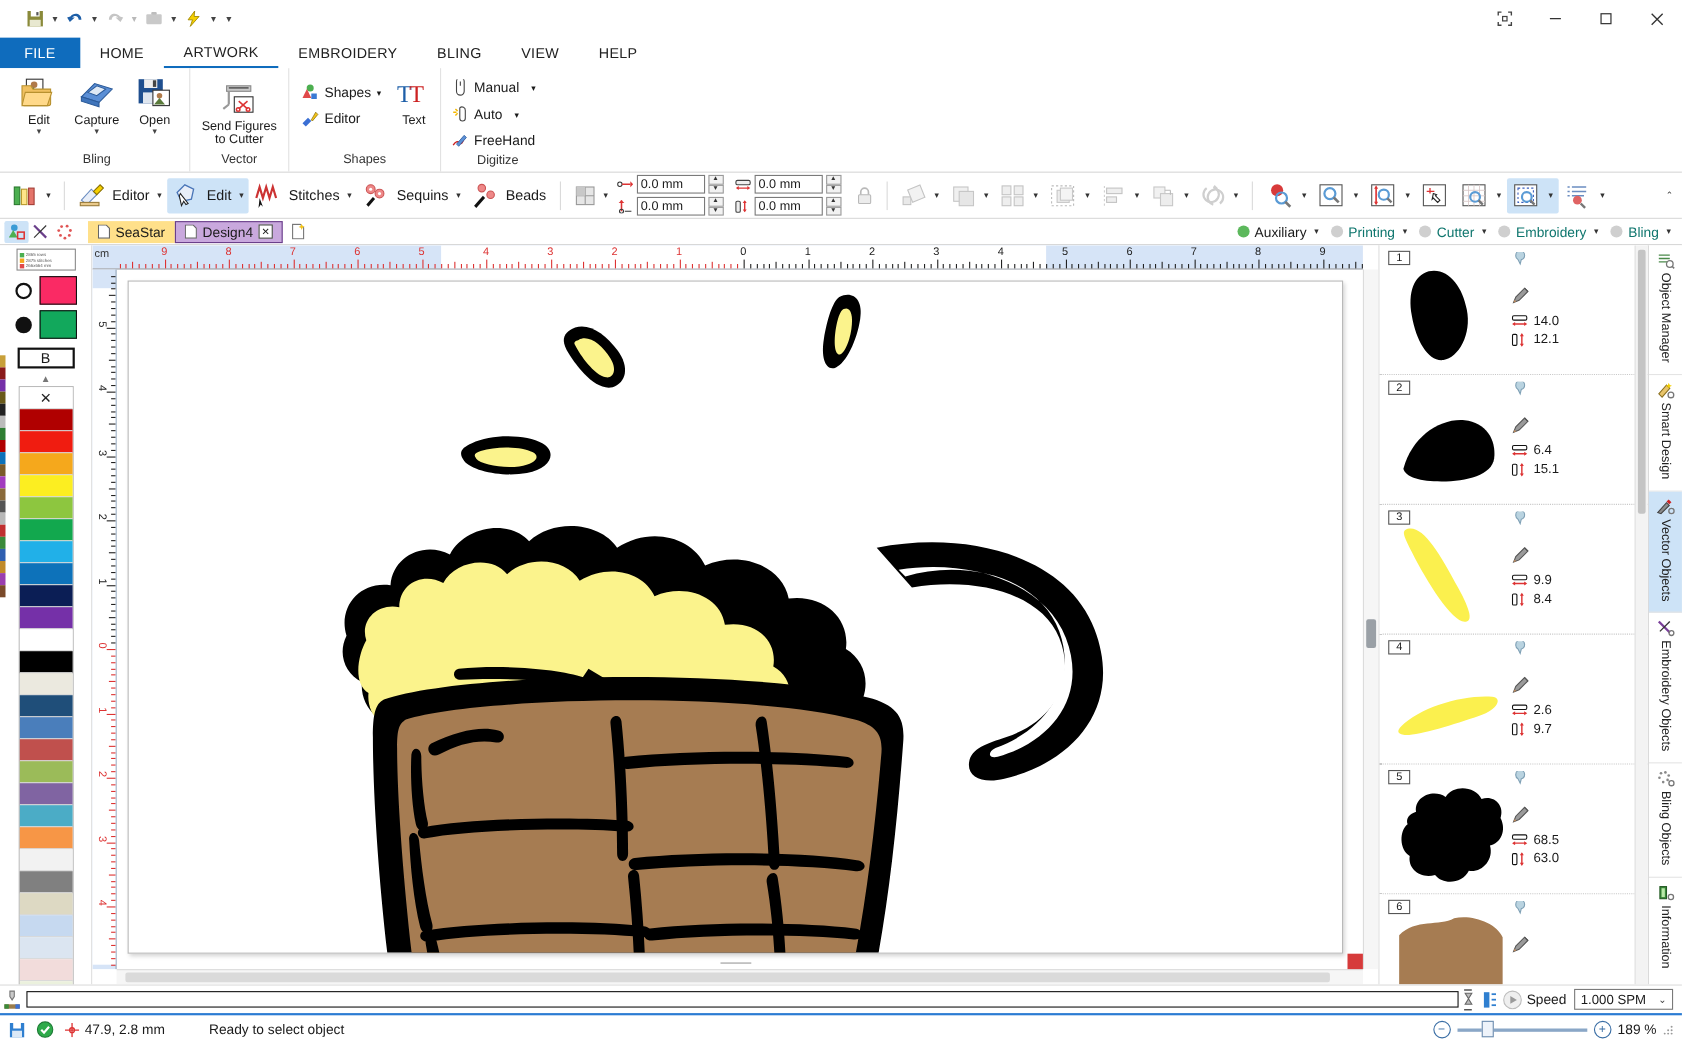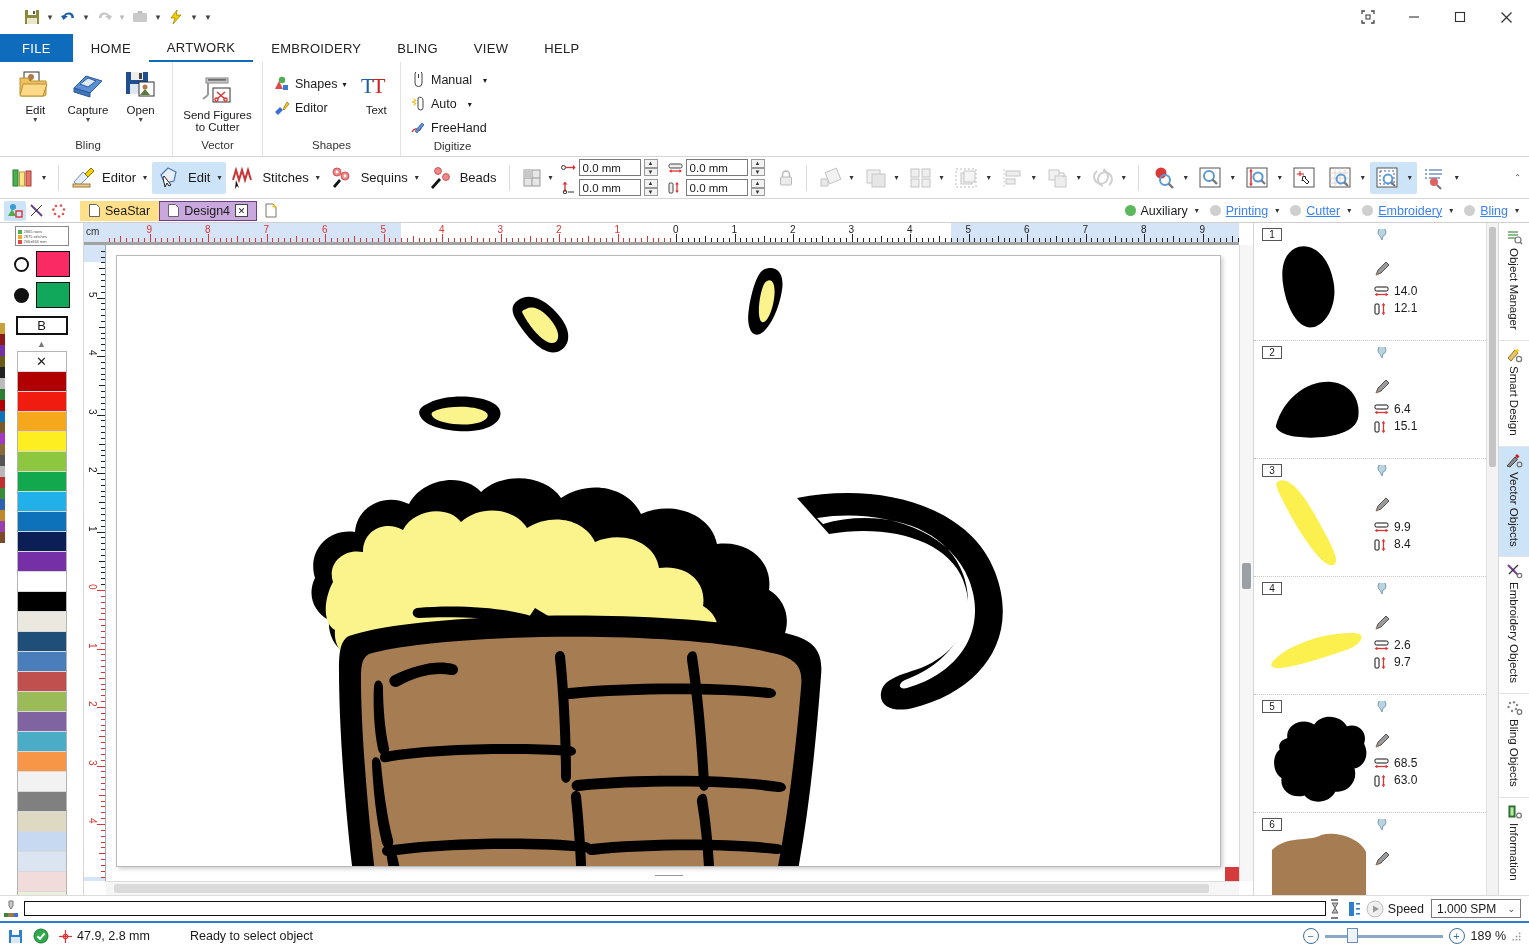--- a/index.html
+++ b/index.html
@@ -55,42 +55,42 @@
   .modeicon { width:22px; height:20px; display:flex; align-items:center; justify-content:center; cursor:pointer; border-radius:2px; }
   .modeicon.on { background:#cde3f7; }
   .doctab { height:20px; display:flex; align-items:center; gap:5px; padding:0 8px; font-size:12.5px; cursor:pointer; border:1px solid transparent; }
   .doctab.t1 { background:#ffe08a; }
   .doctab.t2 { background:#c9a8dd; border-color:#6a3f8a; }
   .tabclose { width:13px; height:13px; border:1px solid #444; background:#fff; font-size:9px; display:flex; align-items:center; justify-content:center; }
   .statdots { margin-left:auto; display:flex; align-items:center; gap:3px; padding-right:6px; font-size:12.5px; }
   .sdot { width:11px; height:11px; border-radius:50%; background:#cfcfcf; display:inline-block; }
   .sdot.green { background:#5cb85c; }
   .statitem { display:flex; align-items:center; gap:5px; padding:0 4px; cursor:pointer; }
-  .statitem .cg { color:#3b82f6;text-decoration:underline; }
+  .statitem .cg { color:#0f766e; }
 
   
   #main { position:absolute; top:223px; left:0; right:0; bottom:55px; display:flex; }
   #palette { width:84px; background:#fff; border-right:1px solid #d6d6d6; position:relative; display:flex; flex-direction:column; align-items:center; }
   .thread-box { width:54px; height:20px; border:1px solid #8a8a8a; margin-top:3px; background:#fff; font-size:4px; padding:2px; line-height:5px; color:#555; }
   .thread-box .tl { display:flex; gap:2px; align-items:center; }
   .swrow { display:flex; align-items:center; gap:7px; margin-top:5px; }
   .ring { width:15px; height:15px; border-radius:50%; border:2px solid #111; }
   .dotf { width:15px; height:15px; border-radius:50%; background:#111; }
   .chip { width:34px; height:26px; border:1px solid #111; }
   .bbox { width:52px; height:24px; border:2px solid #111; background:#fff; display:flex; align-items:center; justify-content:center; font-size:13px; margin-top:8px; }
   .pal-arrow { font-size:9px; color:#777; margin-top:4px; cursor:pointer; }
   .palcol { width:50px; border:1px solid #b4b4b4; margin-top:2px; }
   .palcol .pc { height:20px; border-bottom:1px solid #d9d9d9; cursor:pointer; }
   .palcol .pc.none { display:flex; align-items:center; justify-content:center; font-size:13px; color:#222; background:#fff; }
   .edgestrip { position:absolute; left:0; top:100px; width:5px; bottom:30px; }
   .edgestrip div { height:11px; }
 
   
   #canvaswrap { flex:1; position:relative; background:#fff; overflow:hidden; }
-  #hruler { position:absolute; left:0; top:0; right:14px; height:22px; background:#d6e4f7; border-bottom:3px solid #a3a3a3; font-size:10px; }
+  #hruler { position:absolute; left:0; top:0; right:14px; height:22px; background:#d6e4f7; border-bottom:1px solid #a3a3a3; font-size:10px; }
   #hruler .white { position:absolute; top:0; bottom:0; background:#fff; }
   #vruler { position:absolute; left:0; top:22px; width:22px; bottom:14px; background:#d6e4f7; border-right:1px solid #9ab; font-size:10px; }
   #vruler .white { position:absolute; left:0; right:0; background:#fff; }
   .cmlabel { position:absolute; left:2px; top:3px; font-size:10px; color:#333; z-index:5; }
   .tick { position:absolute; background:#d33; }
   .tick.blk { background:#222; }
   .tnum { position:absolute; font-size:10px; color:#d33; }
   .tnum.blk { color:#222; }
   #page { position:absolute; left:32px; top:32px; width:1105px; height:612px; background:#fff; border:1px solid #b9b9b9; box-shadow:2px 2px 4px rgba(0,0,0,.18); overflow:hidden; }
   #vscroll { position:absolute; right:0; top:22px; width:14px; bottom:14px; background:#f6f6f6; border-left:1px solid #dcdcdc; }

